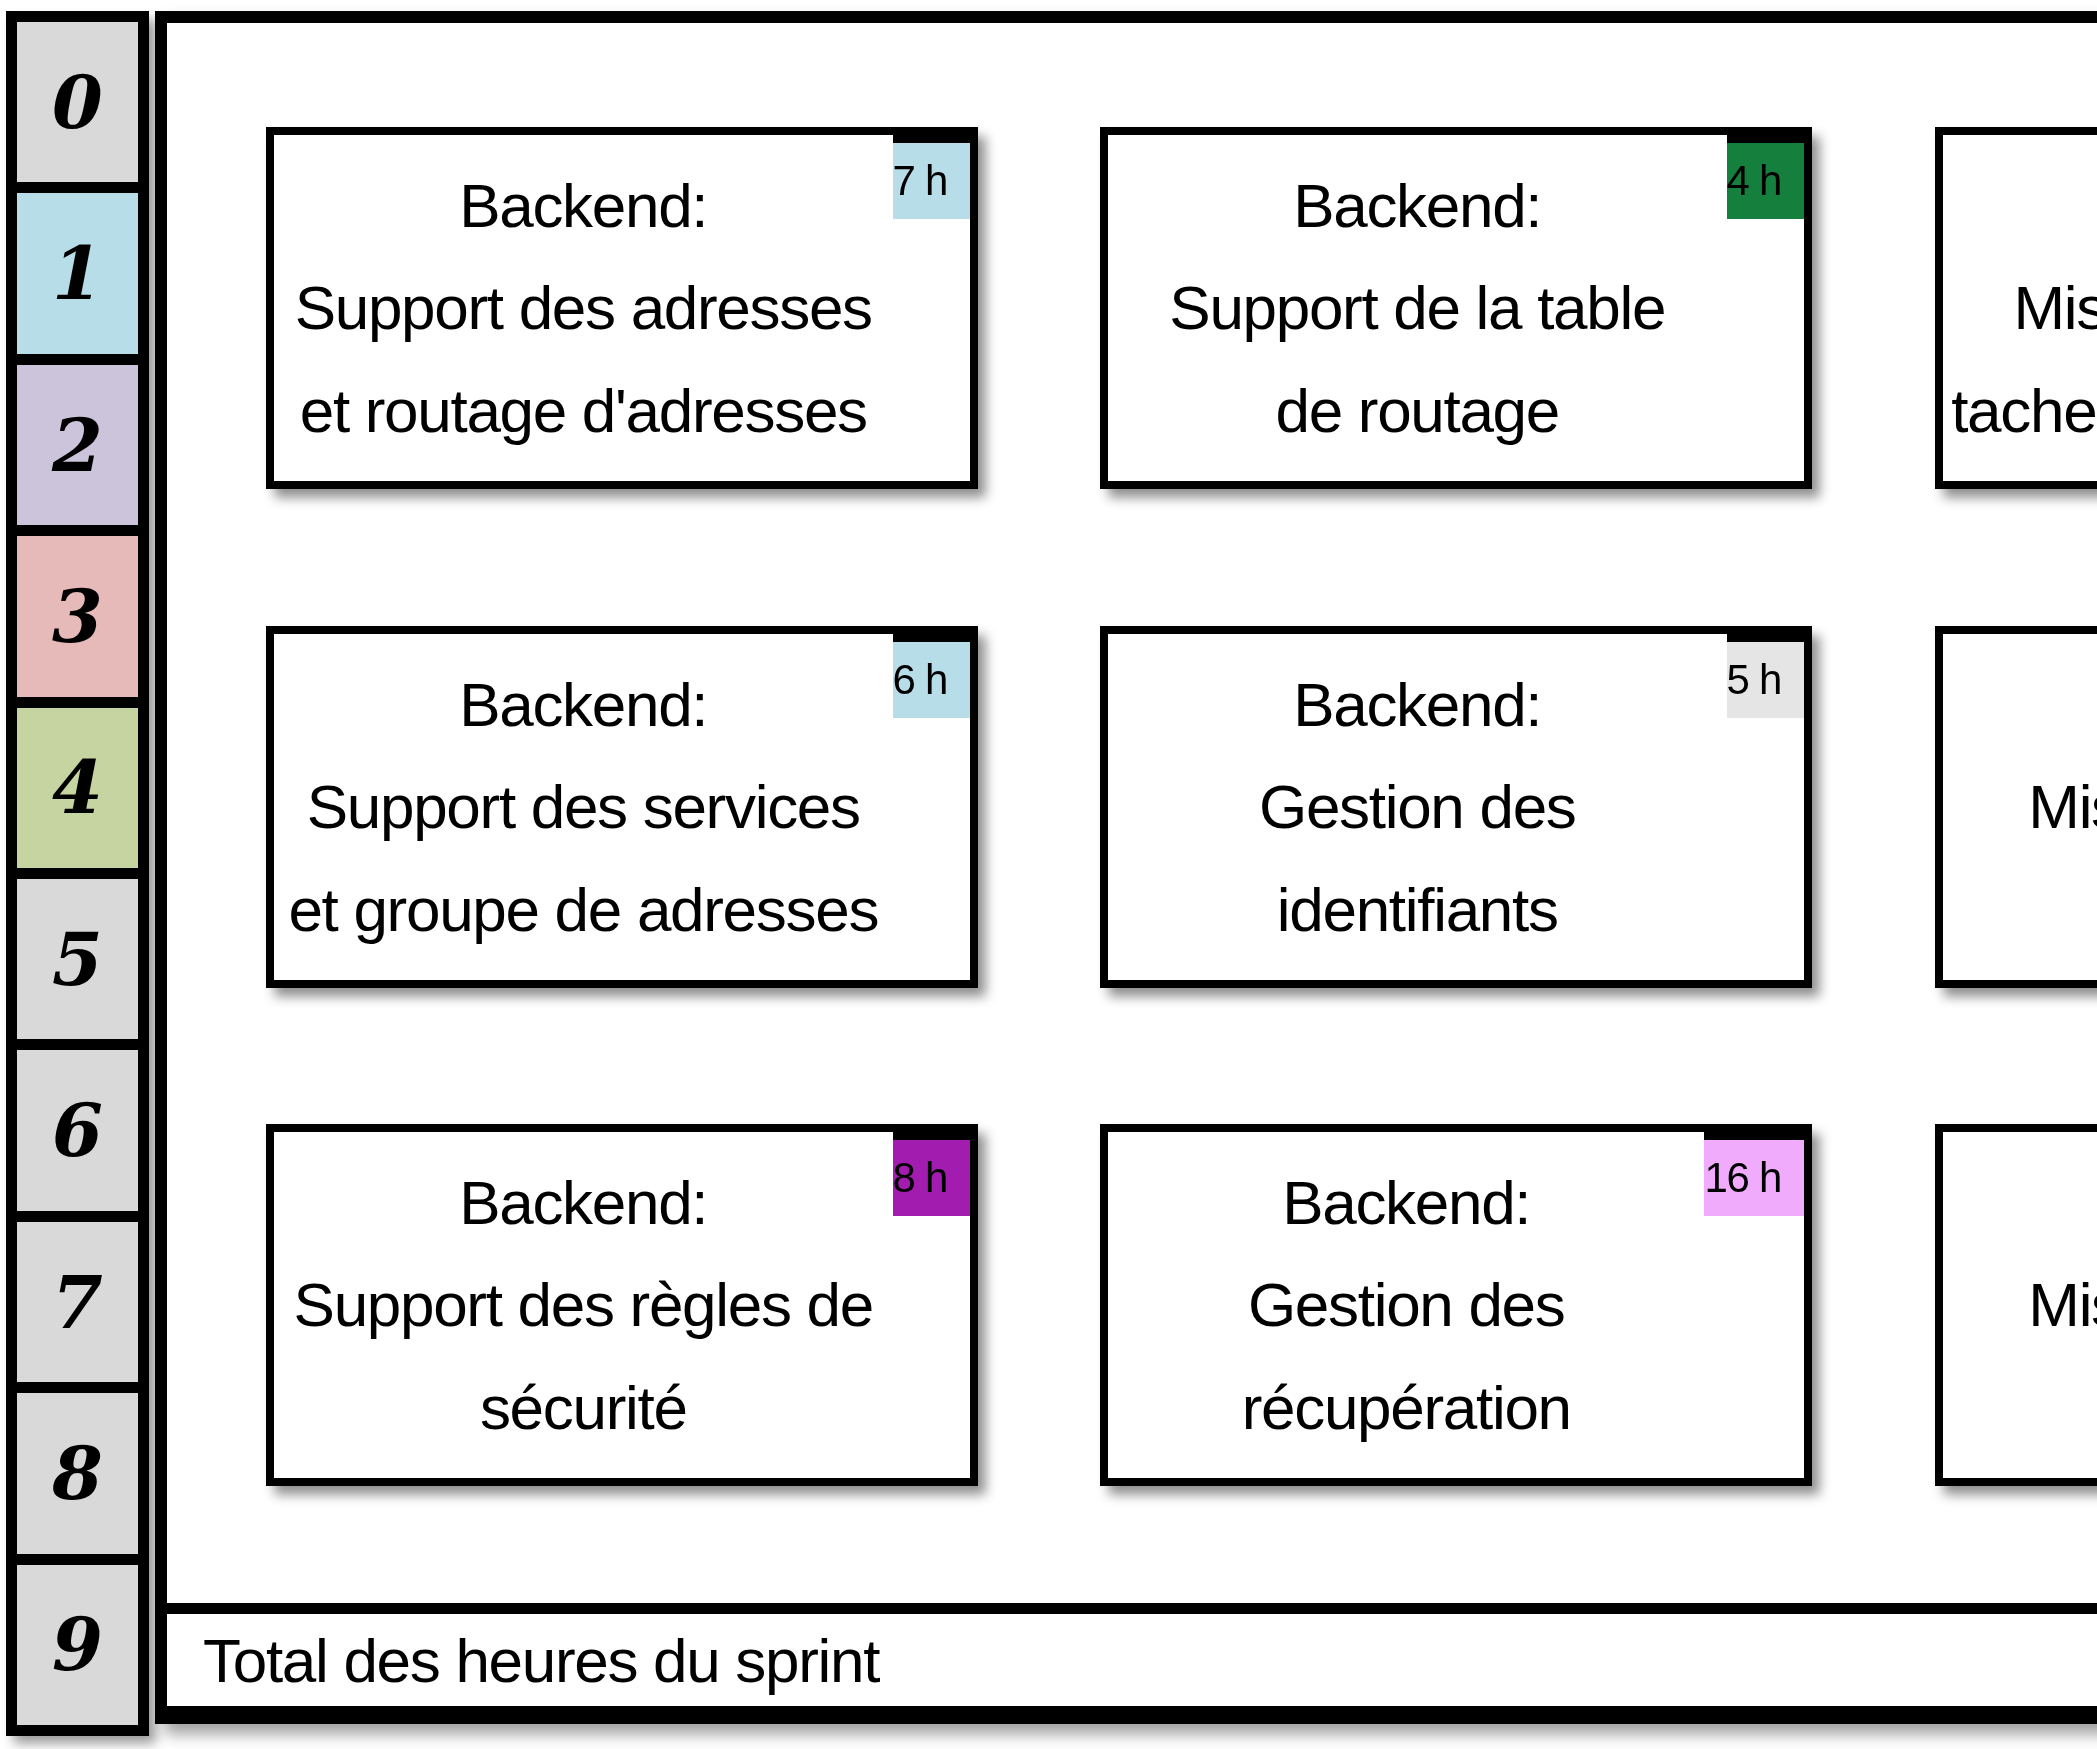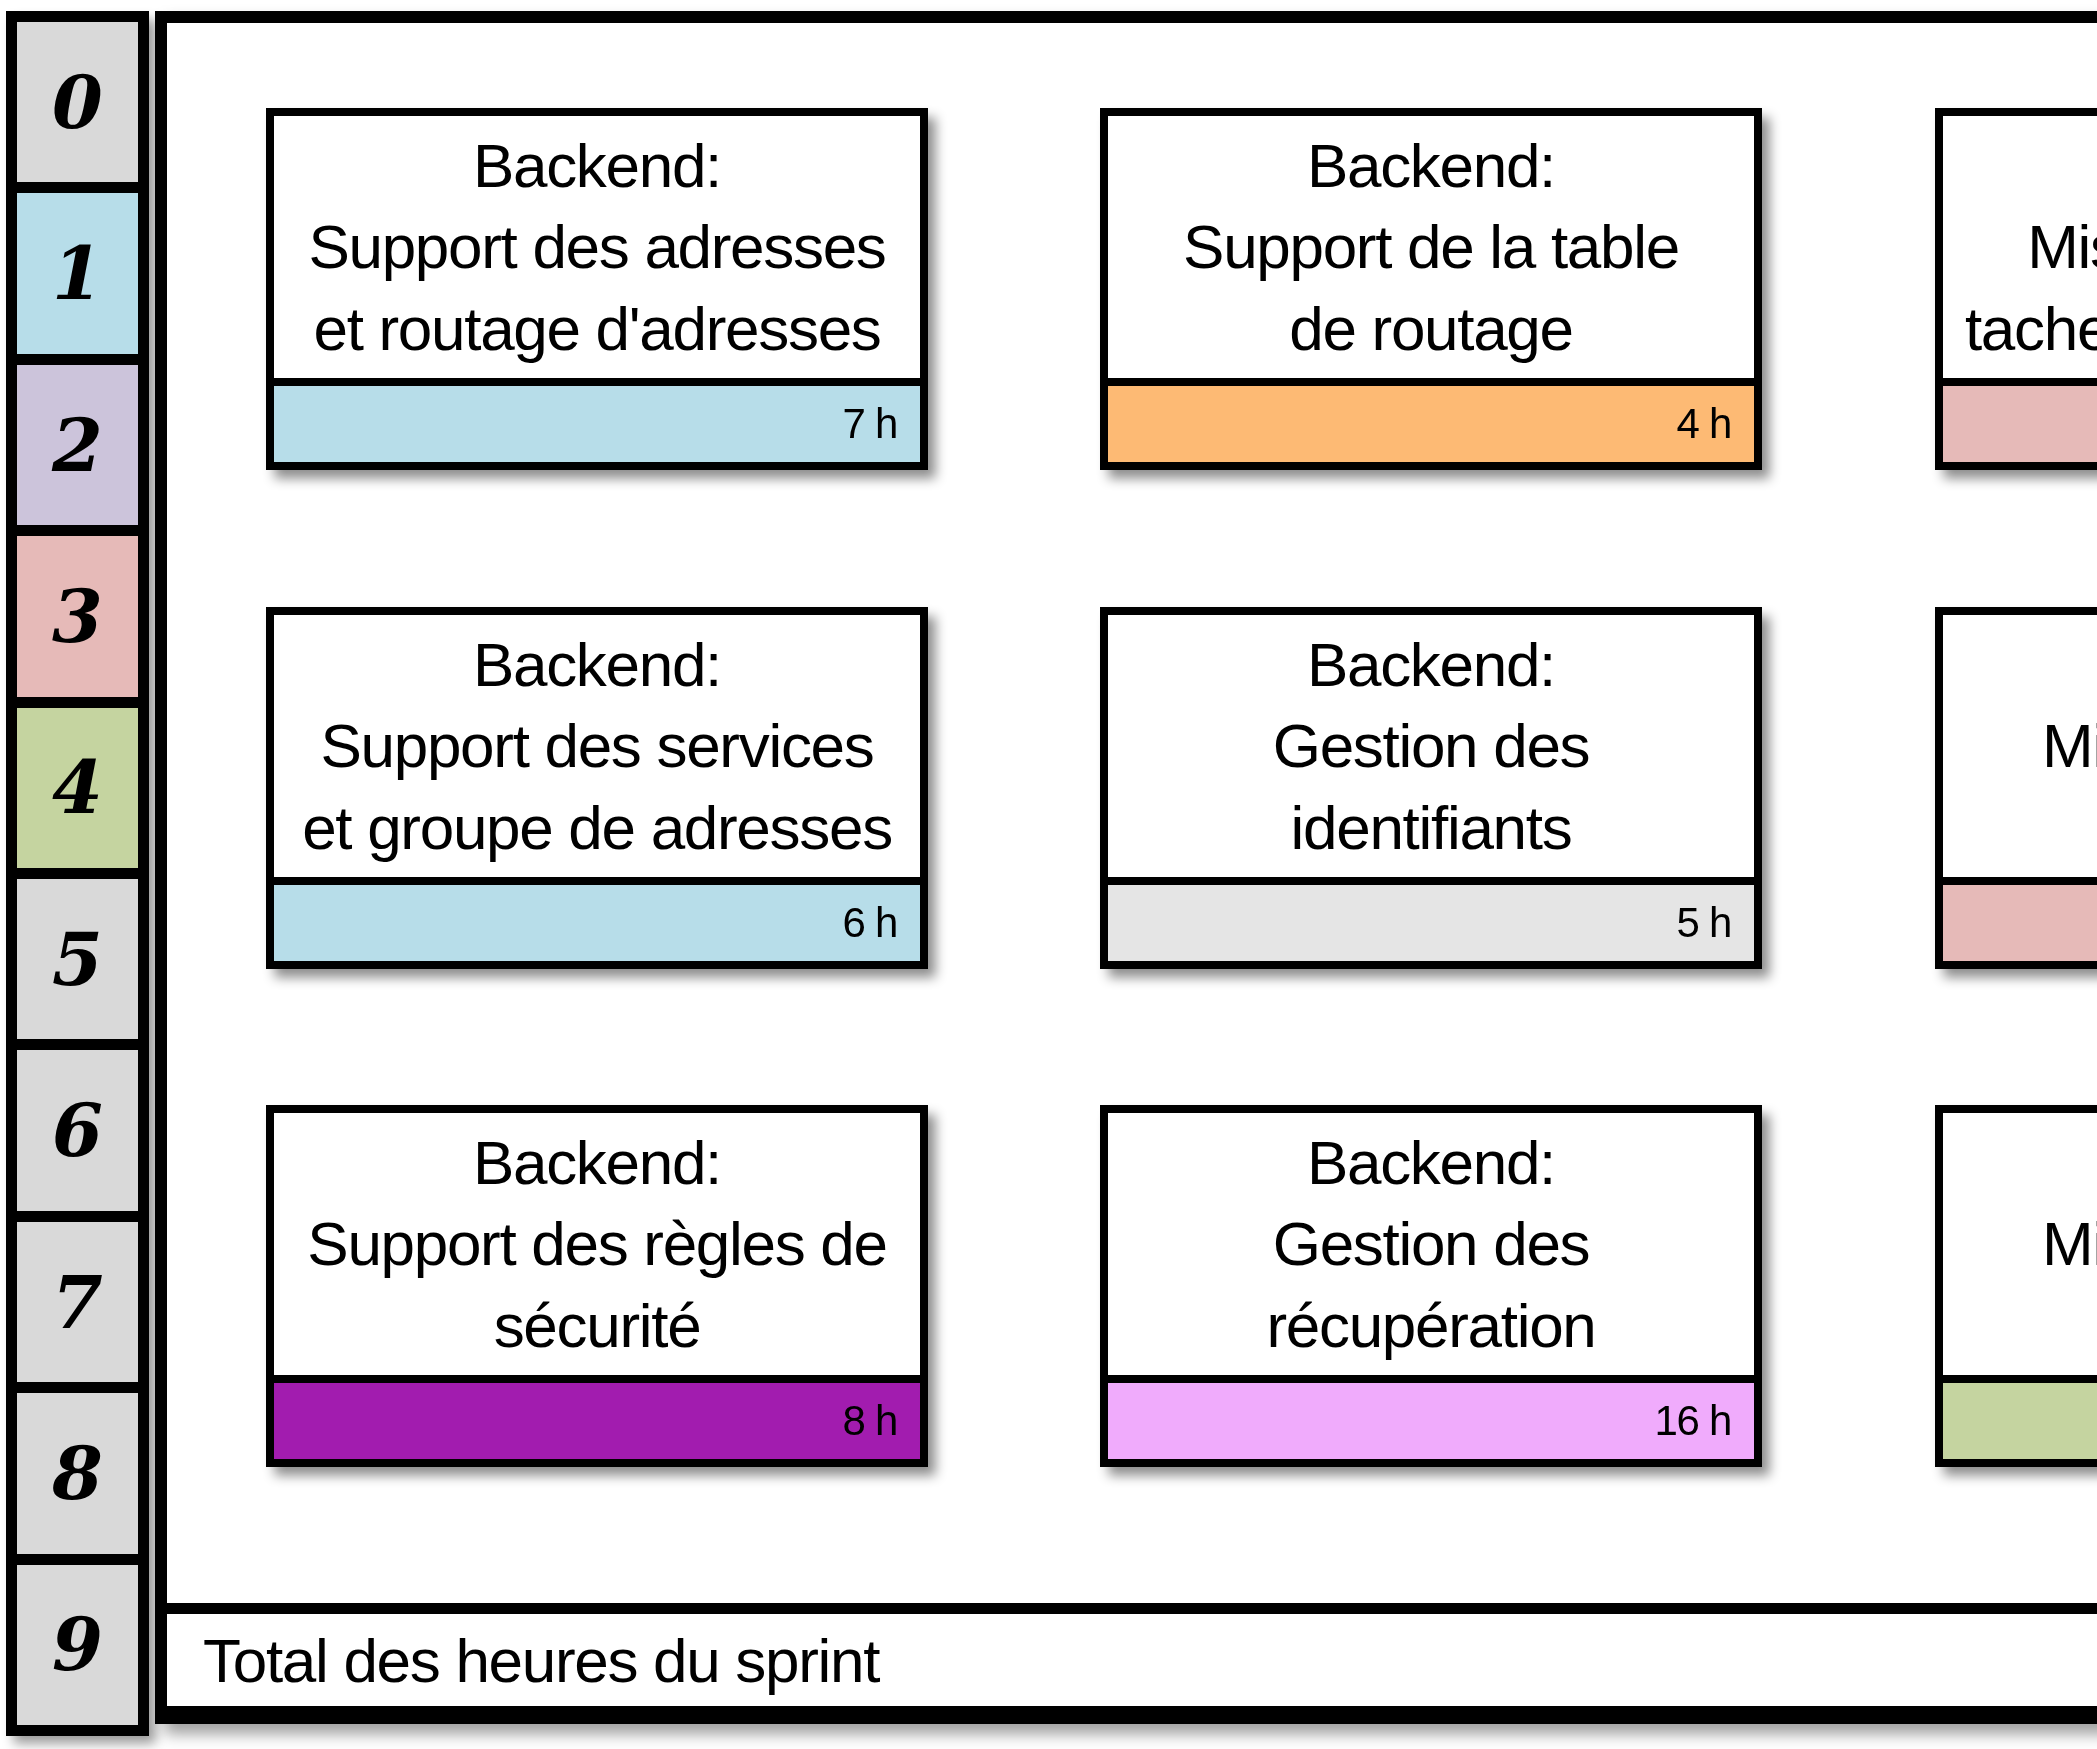--- a/index.html
+++ b/index.html
@@ -50,26 +50,27 @@
     background: #ffffff;
     display: flex;
     flex-direction: column;
     box-shadow: 9.2px 10px 14.3px rgba(0,0,0,0.38);
   }
   .board { position: relative; flex: 1; }
 
   
   .card {
     position: absolute;
-    width: 662px; height: 362px;
+    width: 712px; height: 362px;
     border: 8.4px solid #000;
     background: #ffffff;
     display: flex;
-    flex-direction: column;
+    flex-direction: row;
     box-shadow: 8.4px 9.2px 11px rgba(0,0,0,0.45);
+    margin-top: 19px;
   }
   .card-body {
     flex: 1;
     display: flex;
     flex-direction: column;
     justify-content: space-evenly;
     text-align: center;
     font-size: 62px;
     letter-spacing: -1.3px;
     line-height: 1.05;
@@ -159,21 +160,21 @@
       </div>
       <div class="card-hours" style="background-color: rgb(183, 221, 233);">7 h</div>
     </div>
 
     <div class="card pos-r0c1">
       <div class="card-body">
         <div>Backend:</div>
         <div>Support de la table</div>
         <div>de routage</div>
       </div>
-      <div class="card-hours" style="background-color: #fdba74;">4 h</div>
+      <div class="card-hours" style="background-color: #15803d;">4 h</div>
     </div>
 
     <div class="card pos-r0c2">
       <div class="card-body">
         <div>Backend:</div>
         <div>Mise en place des</div>
         <div>taches de récupération</div>
       </div>
       <div class="card-hours" style="background-color: rgb(230, 186, 184);">8 h</div>
     </div>

